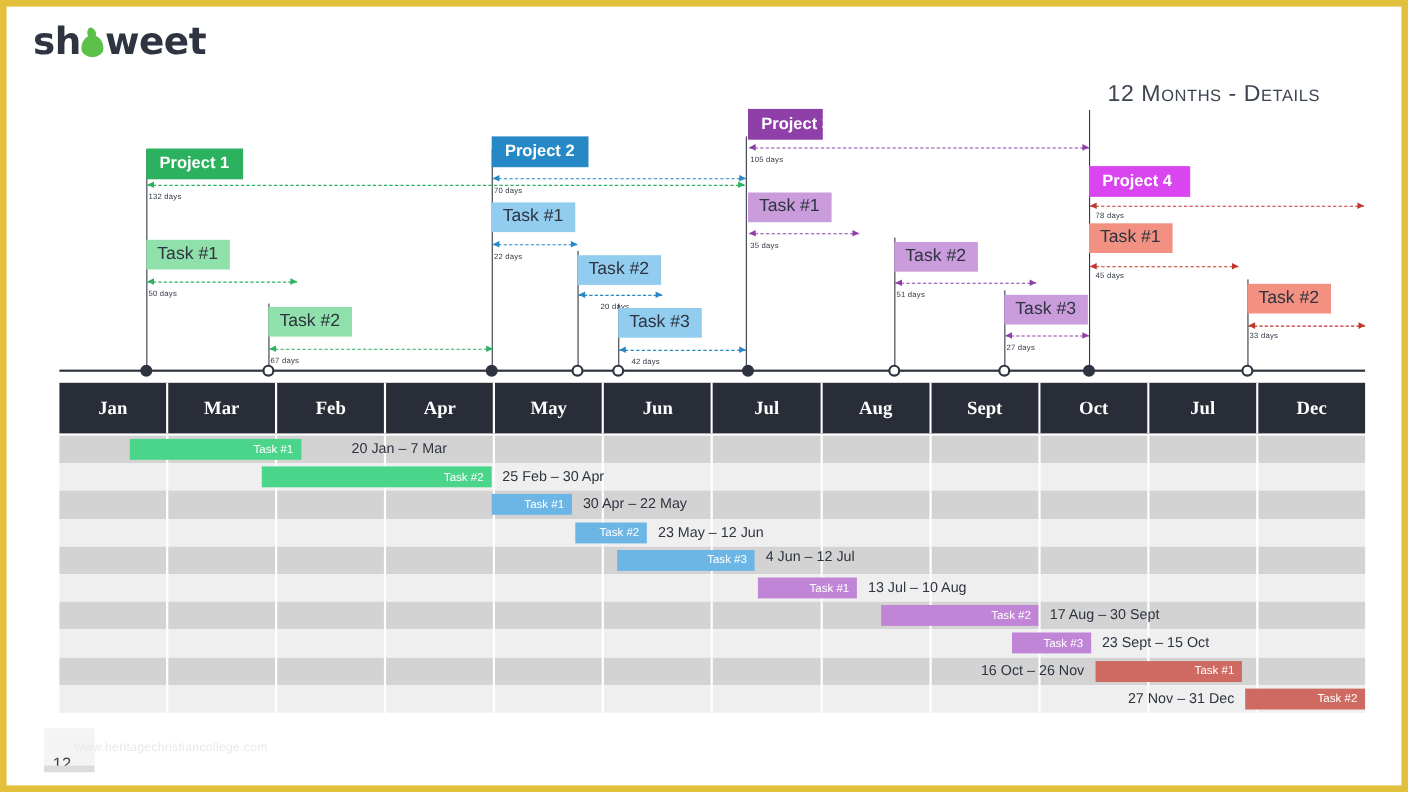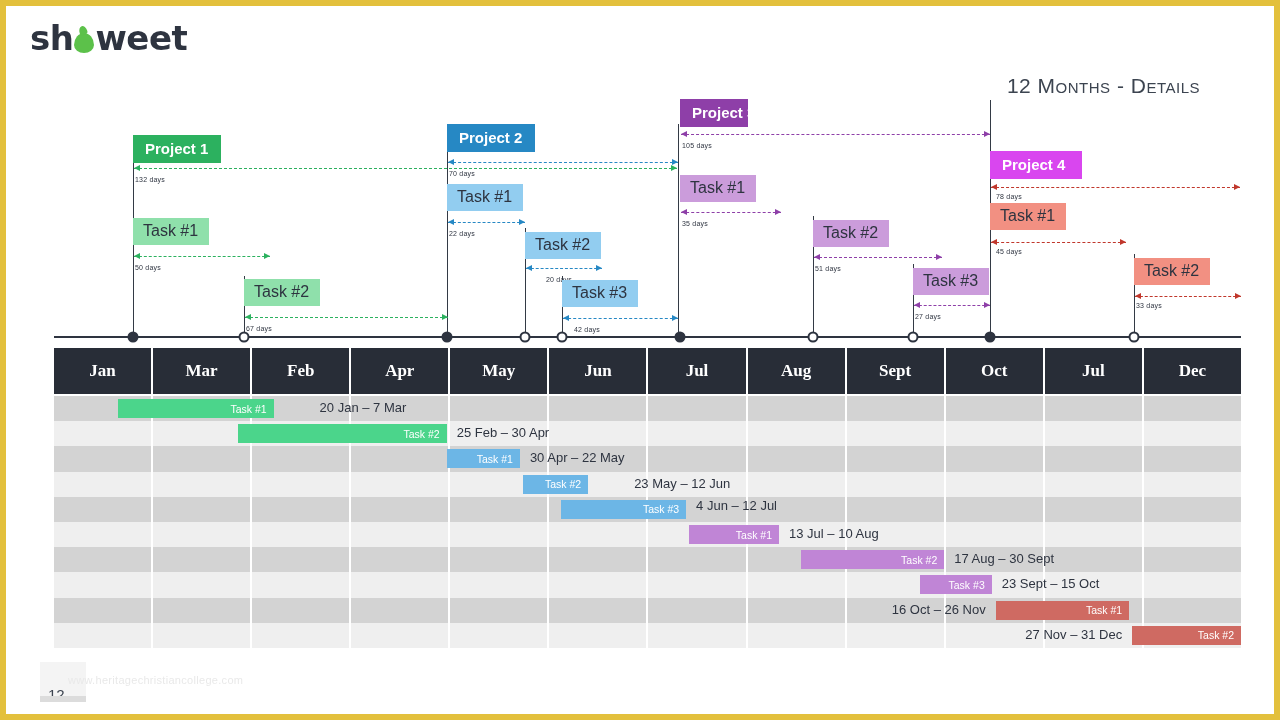--- a/index.html
+++ b/index.html
@@ -388,21 +388,21 @@
         <div class="gcell"></div>
         <div class="gcell"></div>
         <div class="gcell"></div>
         <div class="gcell"></div>
         <div class="gcell"></div>
         <div class="gcell"></div>
         <div class="gcell"></div>
         <div class="gcell"></div>
       </div>
       <div class="gbar" style="left: 468.865px; width: 65.285px; top: 78.6px; background: rgb(108, 182, 230);">Task #2</div>
-      <div class="glabel" style="top: 79.6px; left: 544.15px; margin-left: 36px;">23 May – 12 Jun</div>
+      <div class="glabel" style="top: 79.6px; left: 544.15px;">23 May – 12 Jun</div>
       <div class="grow odd" style="top: 100.8px;">
         <div class="gcell"></div>
         <div class="gcell"></div>
         <div class="gcell"></div>
         <div class="gcell"></div>
         <div class="gcell"></div>
         <div class="gcell"></div>
         <div class="gcell"></div>
         <div class="gcell"></div>
         <div class="gcell"></div>

